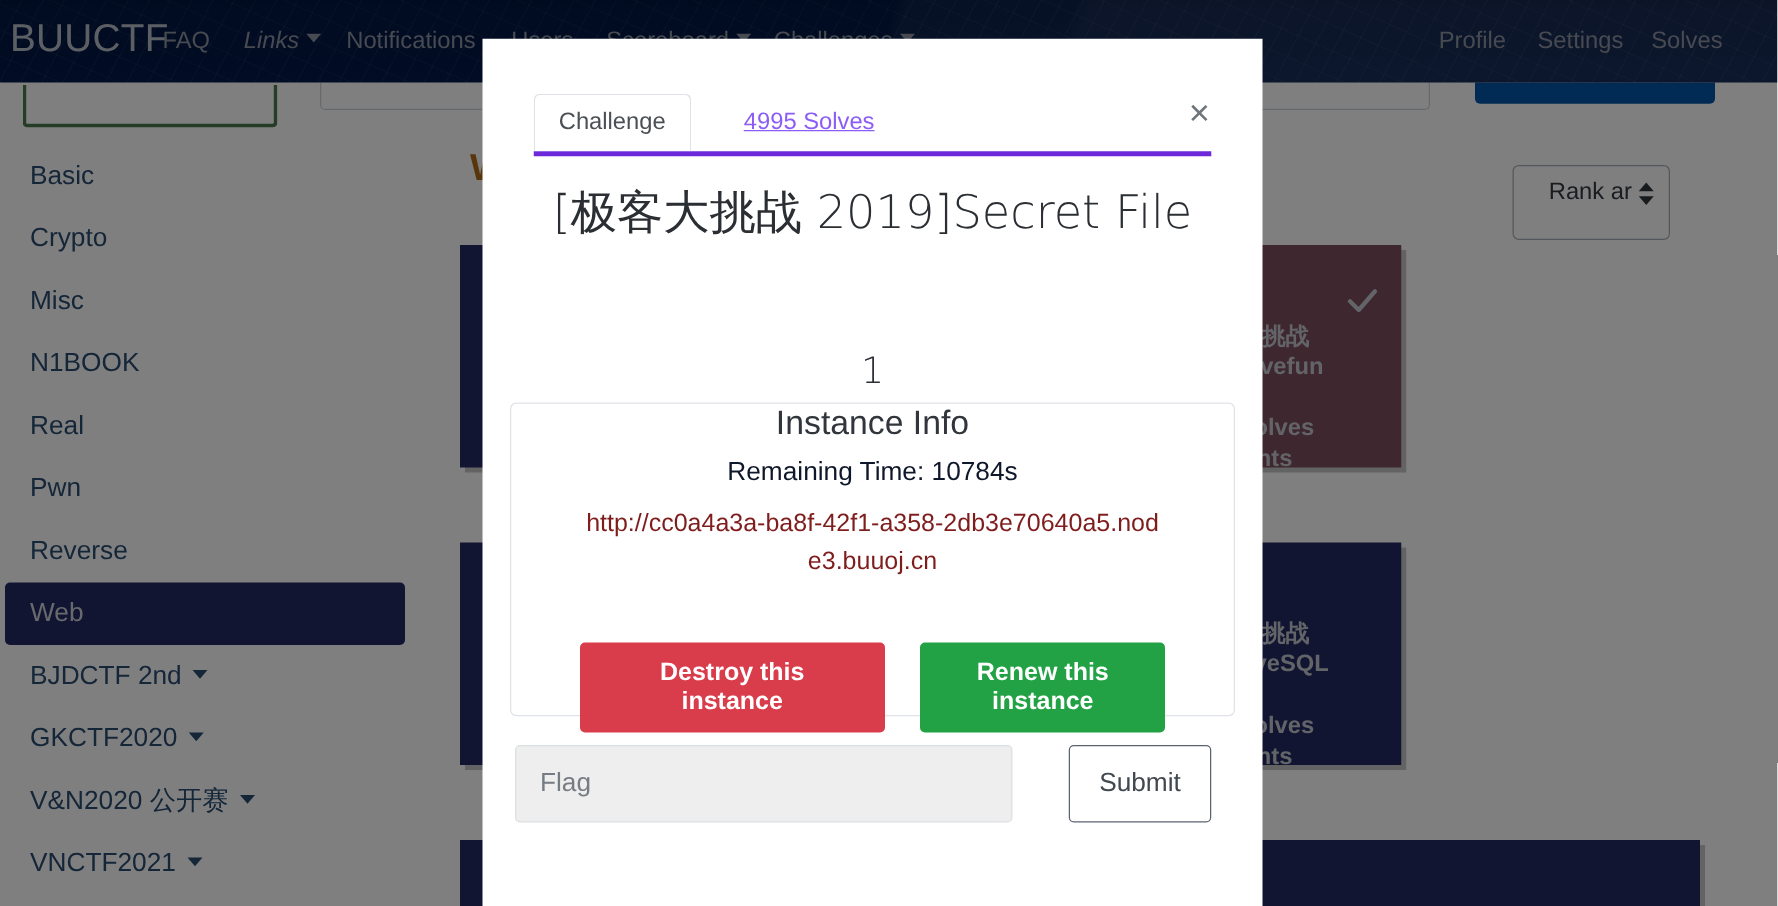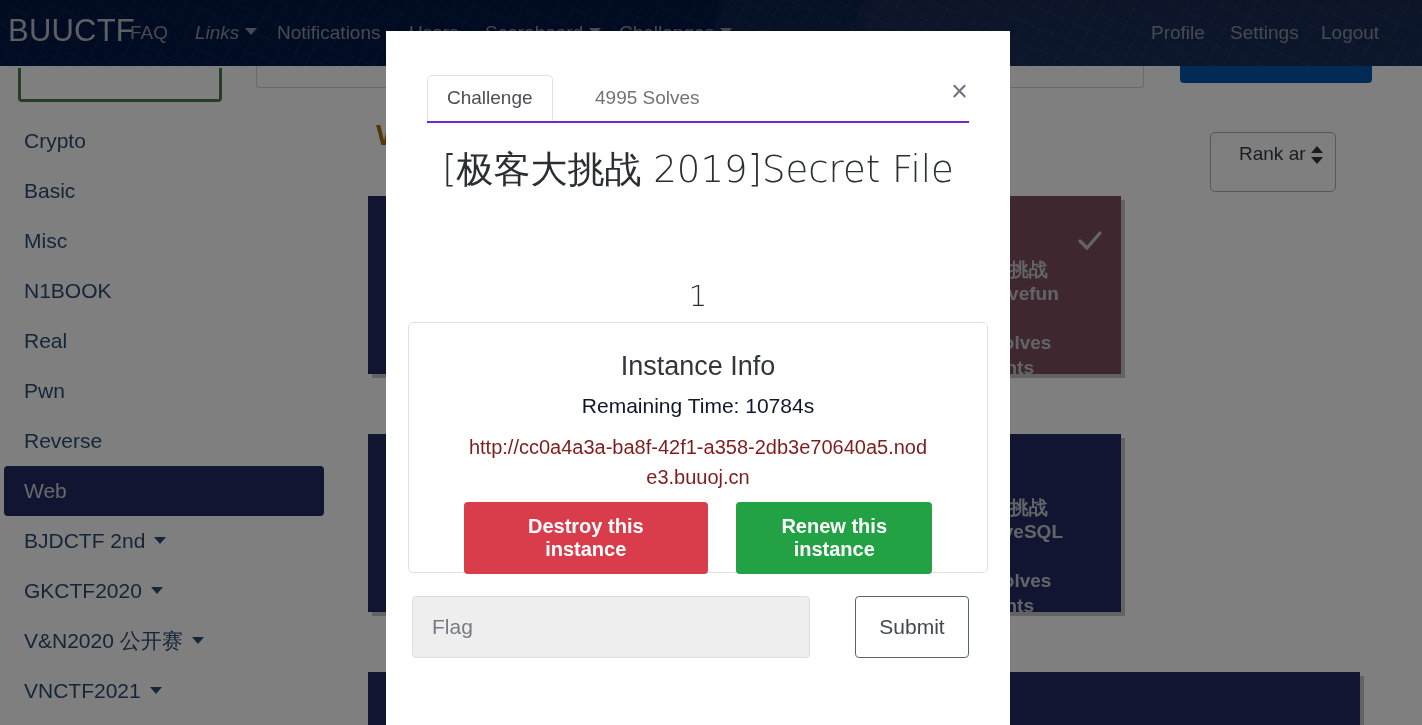--- a/index.html
+++ b/index.html
@@ -233,21 +233,21 @@
     background: #ffffff;
     z-index: 10;
     box-sizing: border-box;
     overflow: hidden;
   }
   .modal-tabs {
     position: absolute;
     left: 41px; top: 44px;
     width: 542px;
     height: 46px;
-    border-bottom: 2px solid #6d28d9;
+    border-bottom: 4px solid #6d28d9;
   }
   .tab {
     position: absolute;
     top: 0;
     height: 46px;
     line-height: 44px;
     padding: 0 19px;
     font-size: 19px;
     box-sizing: border-box;
     white-space: nowrap;
@@ -255,22 +255,23 @@
   .tab.active {
     left: 0;
     color: #4b5055;
     background: #ffffff;
     border: 1px solid #dfe2e6;
     border-bottom: 1px solid #ffffff;
     border-radius: 5px 5px 0 0;
   }
   .tab.inactive {
     left: 148px;
-    color: #737373;
+    color: #8b5cf6;
     border: 1px solid transparent;
+    text-decoration: underline;
   }
   .modal-close {
     position: absolute;
     right: 42px; top: 46px;
     font-size: 29px;
     line-height: 1;
     color: #6e757c;
     font-weight: 400;
   }
 
@@ -300,21 +301,20 @@
     position: absolute;
     left: 22px; top: 291px;
     width: 580px;
     height: 251px;
     border: 1px solid #dfe2e6;
     border-radius: 5px;
     background: #ffffff;
     box-sizing: border-box;
   }
   .instance-title {
-    margin-top: 28px;
     text-align: center;
     font-size: 27px;
     color: #31363c;
   }
   .instance-time {
     margin-top: 12px;
     text-align: center;
     font-size: 21px;
     color: #0f172a;
   }
@@ -339,20 +339,21 @@
     font-weight: bold;
     color: #ffffff;
     padding: 13px 22px;
     border-radius: 4px;
     box-sizing: border-box;
   }
   .btn-destroy {
     background: #d93c4b;
     width: 244px;
     margin-right: 24px;
+    margin-top: 12px;
   }
   .btn-renew {
     background: #22a245;
     width: 196px;
   }
 
   .flag-row {
     position: absolute;
     left: 26px; top: 565px;
     width: 570px;
@@ -394,22 +395,22 @@
 
   <div id="page-content">
 
     <div class="body-area">
 
       <div class="topbox-green"></div>
       <div class="search-box"></div>
       <div class="blue-btn"></div>
 
       <div class="sidebar">
+          <div class="side-item"><span>Basic</span></div>
           <div class="side-item"><span>Crypto</span></div>
-          <div class="side-item"><span>Basic</span></div>
           <div class="side-item"><span>Misc</span></div>
           <div class="side-item"><span>N1BOOK</span></div>
           <div class="side-item"><span>Real</span></div>
           <div class="side-item"><span>Pwn</span></div>
           <div class="side-item"><span>Reverse</span></div>
           <div class="side-item active"><span>Web</span></div>
           <div class="side-item"><span>BJDCTF 2nd</span><span class="side-caret"></span></div>
           <div class="side-item"><span>GKCTF2020</span><span class="side-caret"></span></div>
           <div class="side-item"><span>V&amp;N2020 公开赛</span><span class="side-caret"></span></div>
           <div class="side-item"><span>VNCTF2021</span><span class="side-caret"></span></div>
@@ -466,21 +467,21 @@
       <div class="nav-inner">
         <div class="brand">BUUCTF</div>
       <div class="nav-link" style="left: 130px;"><span>FAQ</span></div>
           <div class="nav-link" style="left: 195px; font-style: italic;"><span>Links</span><span class="caret"></span></div>
           <div class="nav-link" style="left: 277px;"><span>Notifications</span></div>
           <div class="nav-link" style="left: 409px;"><span>Users</span></div>
           <div class="nav-link" style="left: 485px;"><span>Scoreboard</span><span class="caret"></span></div>
           <div class="nav-link" style="left: 619px;"><span>Challenges</span><span class="caret"></span></div>
           <div class="nav-link" style="left: 1151px;"><span>Profile</span></div>
           <div class="nav-link" style="left: 1230px;"><span>Settings</span></div>
-          <div class="nav-link" style="left: 1321px;"><span>Logout</span></div>
+          <div class="nav-link" style="left: 1321px;"><span>Solves</span></div>
         </div>
     </div>
 
   </div>
 
   <div class="backdrop"></div>
 
   <div class="modal">
 
     <div class="modal-tabs">

